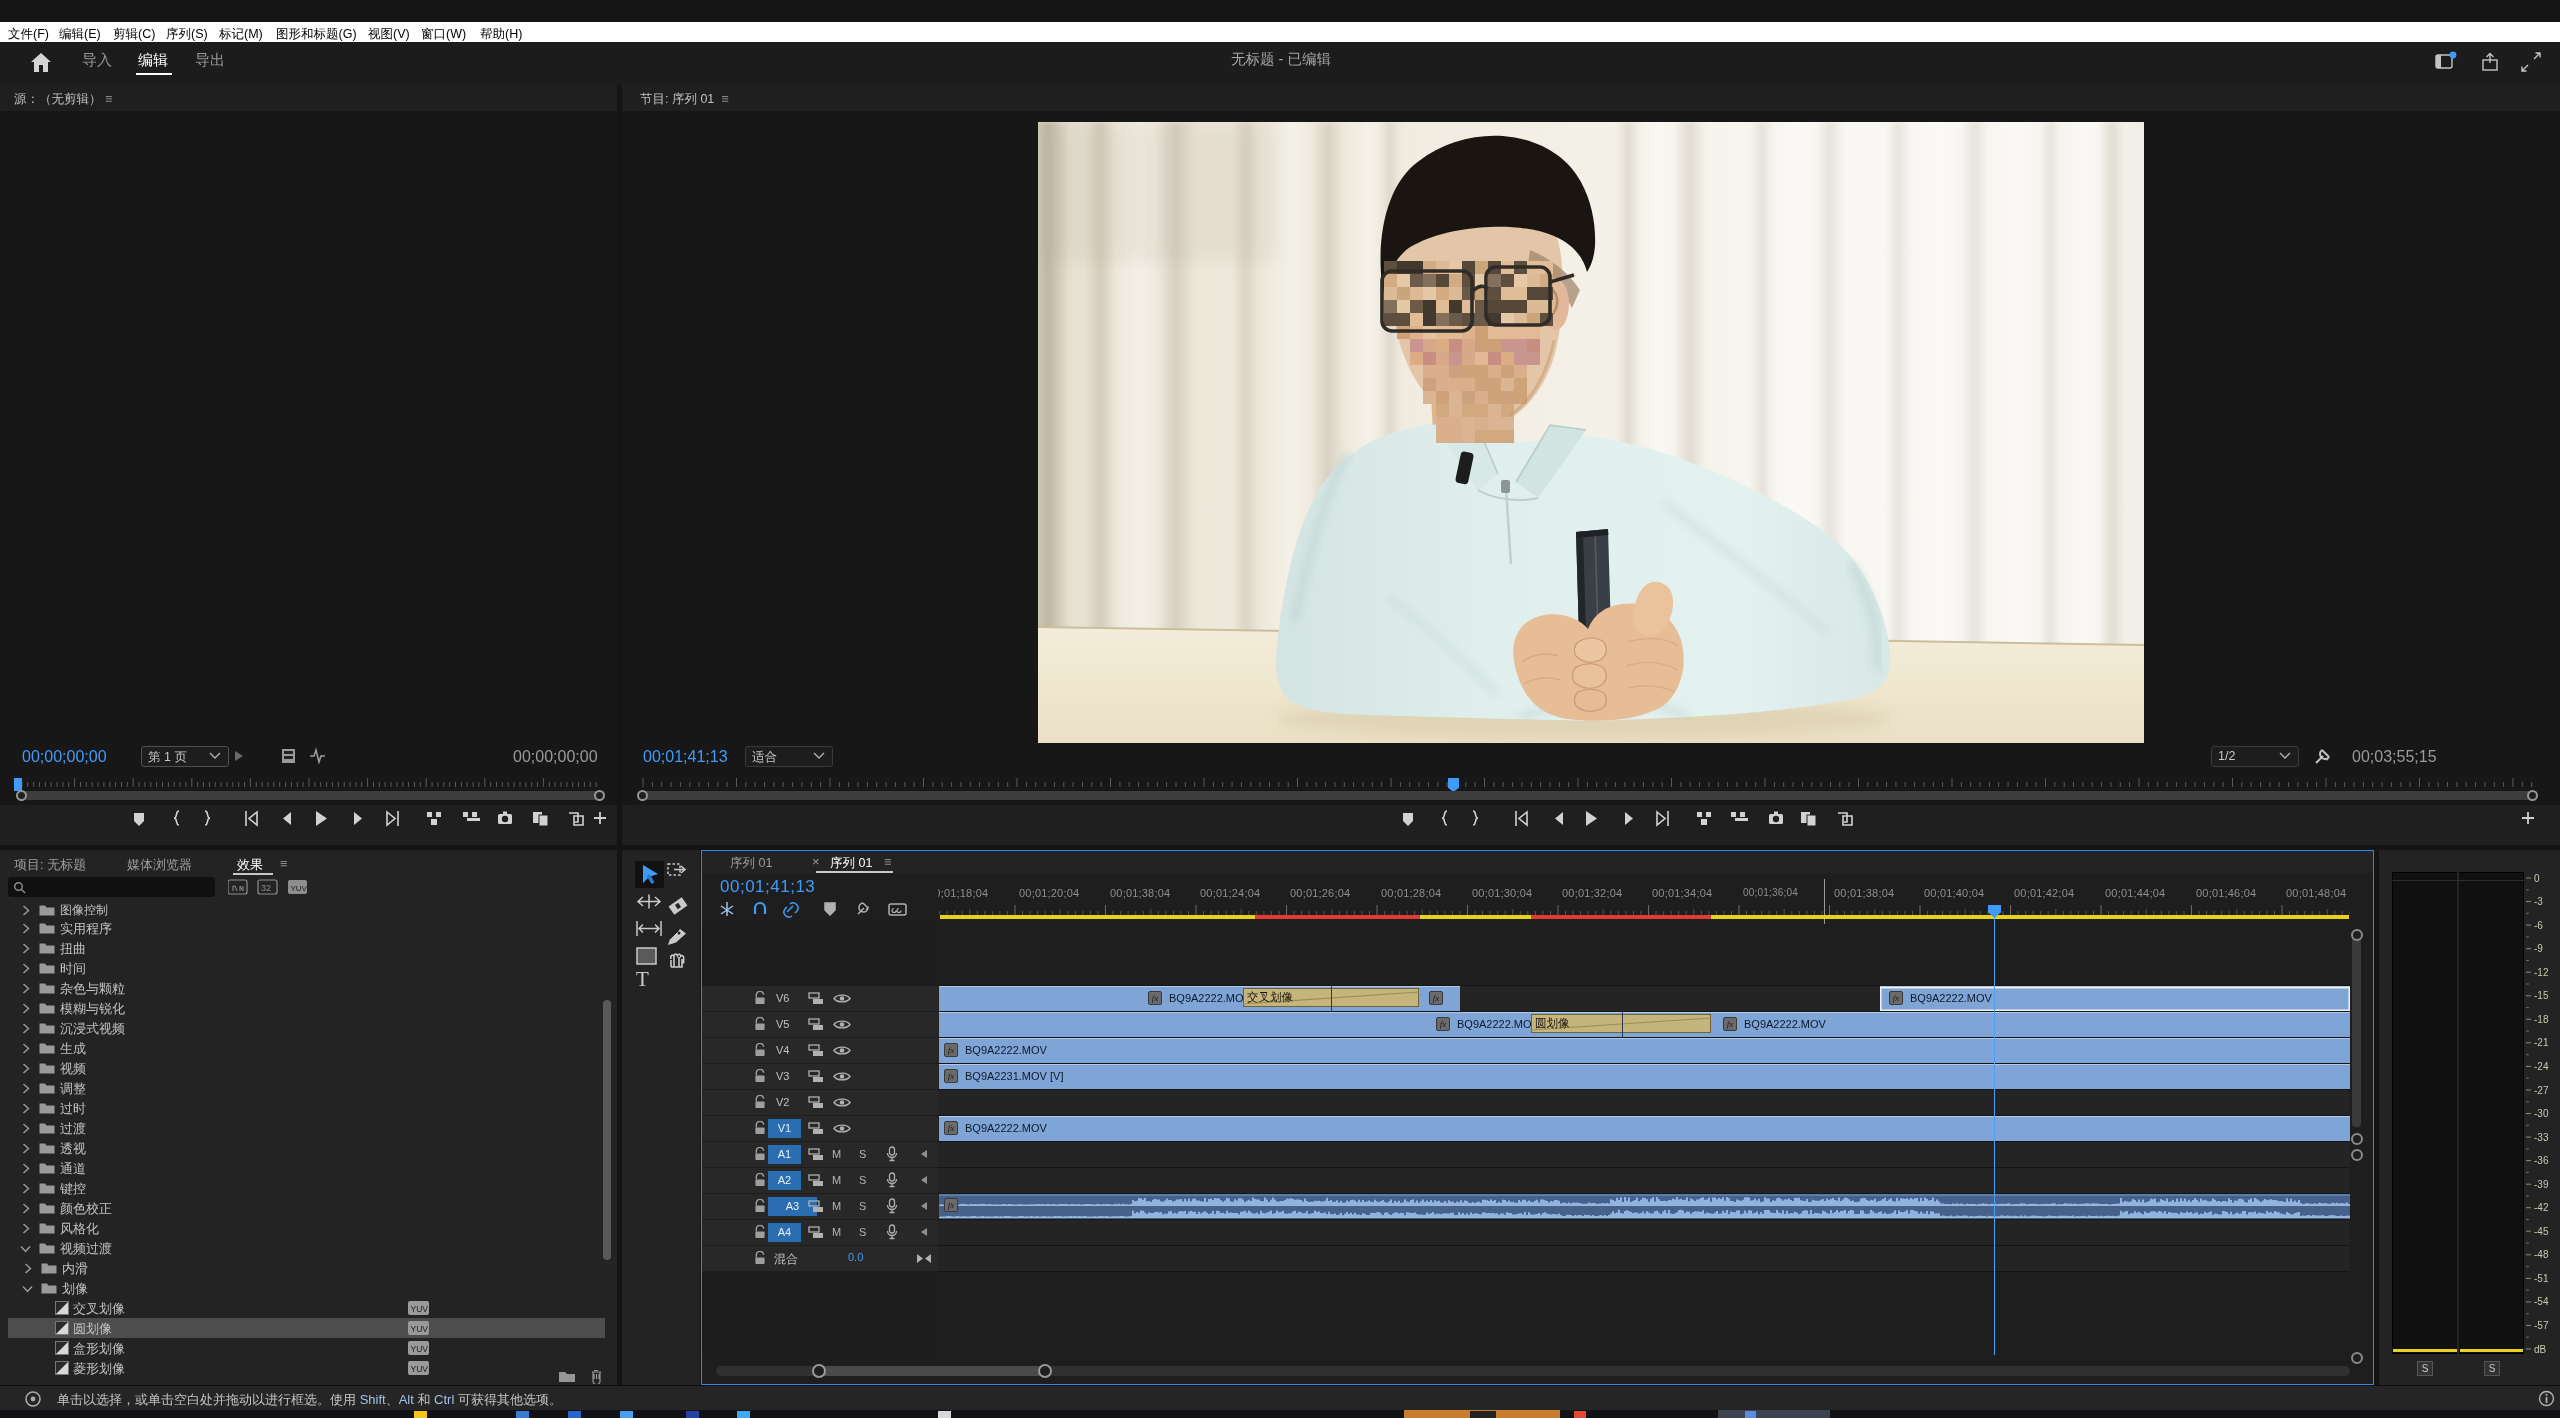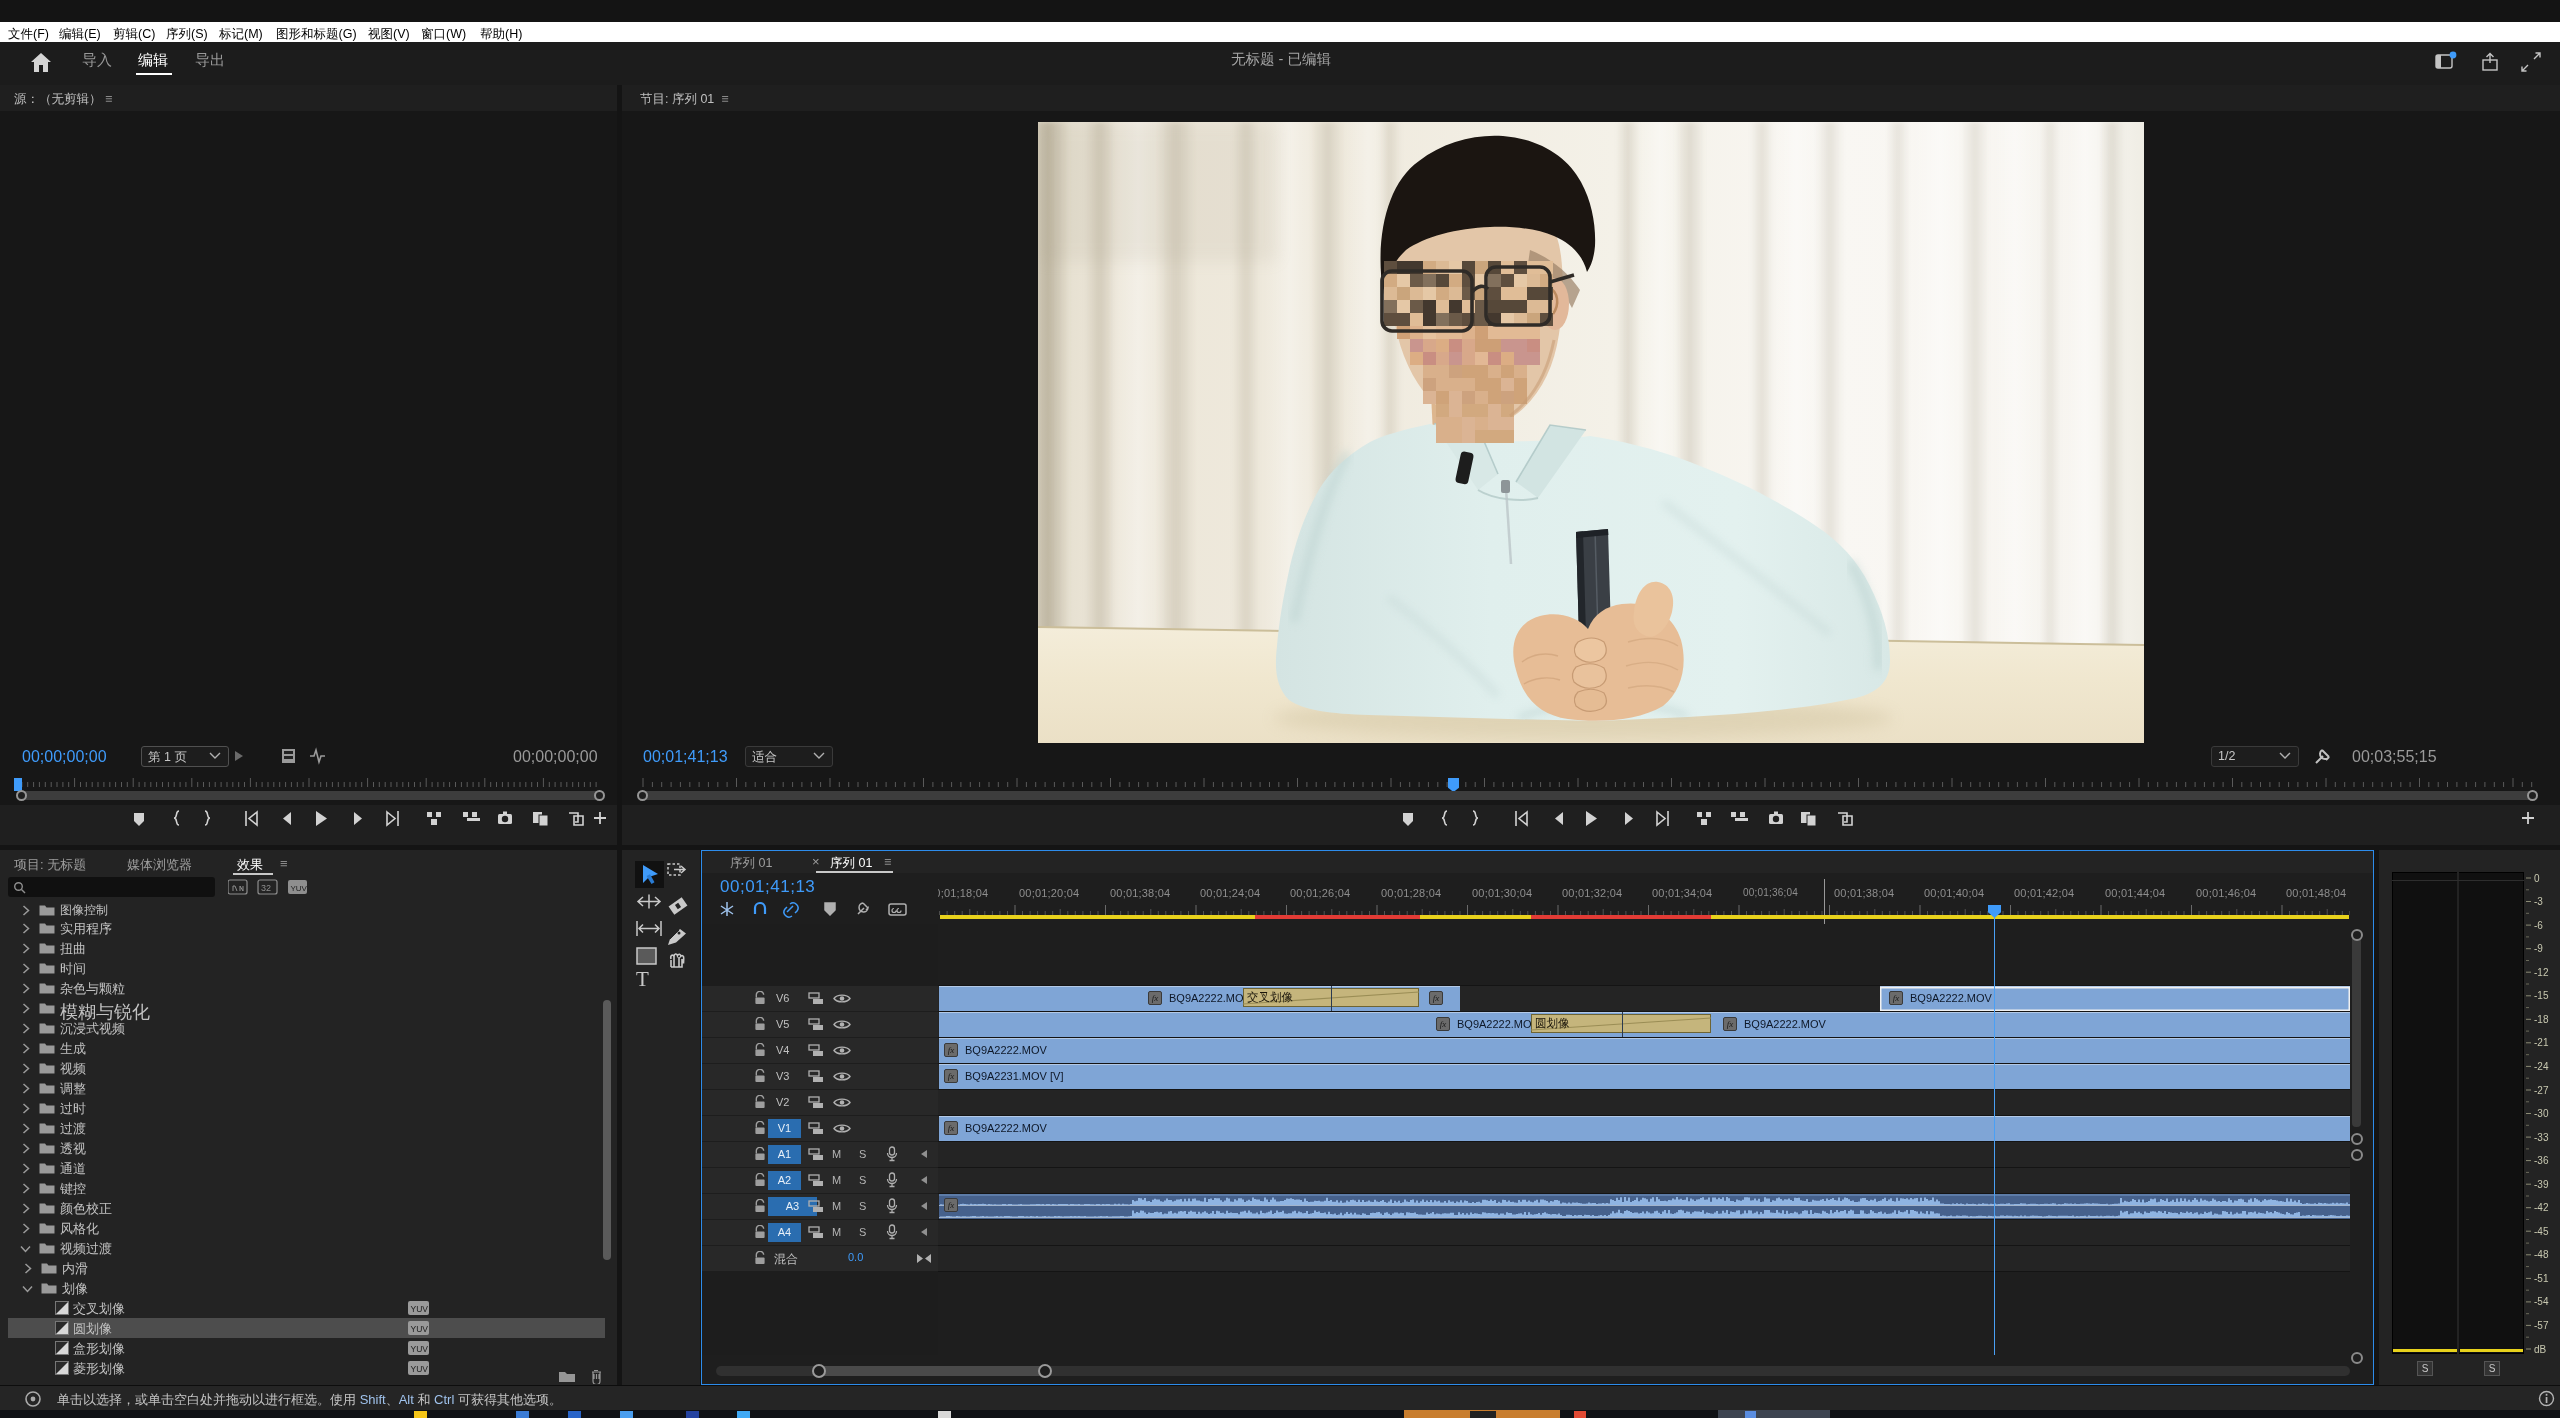--- a/index.html
+++ b/index.html
@@ -790,21 +790,21 @@
       <svg class="abs" style="left:39px;top:132px" width="16" height="12">
         <path d="M0.5,1.5 h5.5 l1.5,2 h8 v8 h-15 z" fill="#9a9a9a"></path>
       </svg>
   <div class="abs" style="left:60px;top:130px;font-size:13px;color:#c2c2c2">杂色与颗粒</div>
   <svg class="abs" style="left:22px;top:153px" width="8" height="11">
         <path d="M1.5,1 l5,4.5 l-5,4.5" fill="none" stroke="#9a9a9a" stroke-width="1.5"></path>
       </svg>
       <svg class="abs" style="left:39px;top:152px" width="16" height="12">
         <path d="M0.5,1.5 h5.5 l1.5,2 h8 v8 h-15 z" fill="#9a9a9a"></path>
       </svg>
-  <div class="abs" style="left:60px;top:150px;font-size:18px;color:#c2c2c2">模糊与锐化</div>
+  <div class="abs" style="left:60px;top:150px;font-size:13px;color:#c2c2c2">模糊与锐化</div>
   <svg class="abs" style="left:22px;top:173px" width="8" height="11">
         <path d="M1.5,1 l5,4.5 l-5,4.5" fill="none" stroke="#9a9a9a" stroke-width="1.5"></path>
       </svg>
       <svg class="abs" style="left:39px;top:172px" width="16" height="12">
         <path d="M0.5,1.5 h5.5 l1.5,2 h8 v8 h-15 z" fill="#9a9a9a"></path>
       </svg>
   <div class="abs" style="left:60px;top:170px;font-size:13px;color:#c2c2c2">沉浸式视频</div>
   <svg class="abs" style="left:22px;top:193px" width="8" height="11">
         <path d="M1.5,1 l5,4.5 l-5,4.5" fill="none" stroke="#9a9a9a" stroke-width="1.5"></path>
       </svg>

